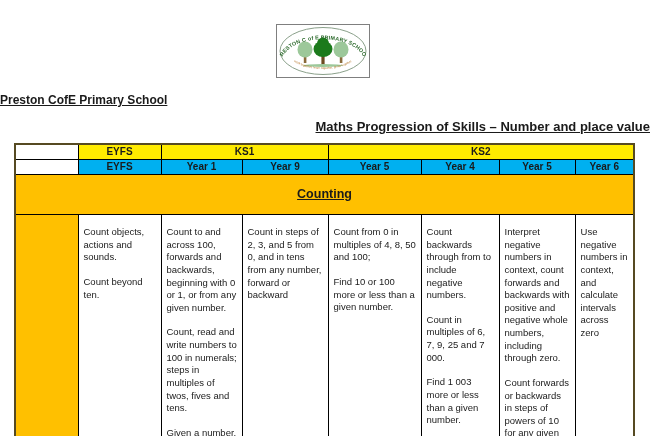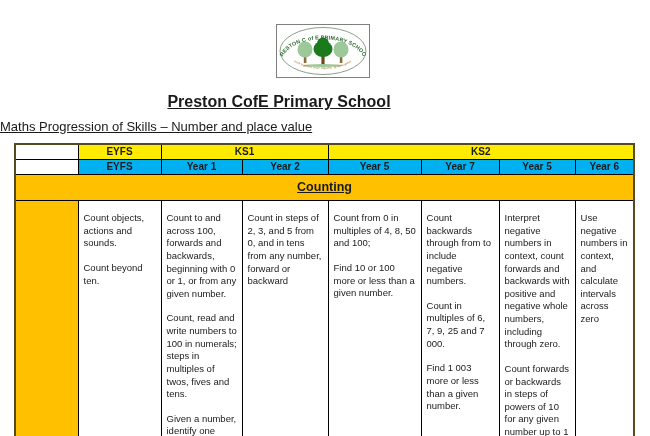--- a/index.html
+++ b/index.html
@@ -3,37 +3,37 @@
 <meta charset="utf-8">
 <style>
   html,body{margin:0;padding:0;background:#fff;}
   body{width:650px;height:436px;font-family:"Liberation Sans",sans-serif;color:#1a1a1a;}
   .page{position:relative;width:650px;height:436px;background:#fff;overflow:hidden;}
 
   .logo-box{position:absolute;left:276px;top:24px;width:94px;height:54px;border:1px solid #7f7f7f;
             box-sizing:border-box;background:#fff;}
   .logo-box svg{display:block;}
 
-  .doc-title{position:absolute;top:93px;left:0;width:558px;text-align:center;
-             font-weight:bold;font-size:16px;}
-  .doc-subtitle{position:absolute;top:119px;left:0;width:650px;text-align:left;
-                font-weight:normal;font-size:13px;}
+  .doc-title{position:absolute;top:93px;left:0;width:558px;text-align:left;
+             font-weight:bold;font-size:12px;}
+  .doc-subtitle{position:absolute;top:119px;left:0;width:650px;text-align:right;
+                font-weight:bold;font-size:13px;}
   .underline{text-decoration:underline;}
 
   table.grid{position:absolute;left:14px;top:143px;width:619px;border-collapse:collapse;
              table-layout:fixed;border:2px solid #564a22;}
   table.grid td{border:1px solid #000000;box-sizing:border-box;overflow:hidden;}
 
   tr.stage-row td{height:14px;background:var(--stage-header-bg,#FFEB00);font-weight:bold;
                   font-size:10px;text-align:center;padding:0;line-height:14px;}
   tr.year-row td{height:14px;background:var(--year-header-bg,#00B0F0);font-weight:bold;
                  font-size:10px;text-align:center;padding:0;line-height:14px;}
   td.corner{background:#fff !important;}
   tr.section-row td{height:17px;background:var(--section-bg,#FFC000);text-align:center;
-                    font-weight:bold;font-size:12.5px;padding:4px;line-height:17px;}
+                    font-weight:bold;font-size:12.5px;padding:11px;line-height:17px;}
   tr.content-row td{height:237px;vertical-align:top;background:#fff;font-size:9.5px;
                     line-height:1.33;padding:3px 4px 2px 5px;}
   tr.content-row td.sidebar{background:var(--section-bg,#FFC000);}
   tr.content-row p{margin:8px 0 12px 0;}
   tr.content-row p:last-child{margin-bottom:0;}
 </style>
 </head>
 <body>
 
 <div class="page">
@@ -86,23 +86,23 @@
         <tr class="stage-row">
       <td class="corner"></td>
       <td>EYFS</td>
       <td colspan="2">KS1</td>
       <td colspan="4">KS2</td>
     </tr>
     <tr class="year-row">
       <td class="corner"></td>
       <td>EYFS</td>
       <td>Year 1</td>
-      <td>Year 2</td>
+      <td>Year 9</td>
       <td>Year 5</td>
-      <td>Year 7</td>
+      <td>Year 4</td>
       <td>Year 5</td>
       <td>Year 6</td>
     </tr>
     <tr class="section-row">
       <td colspan="8">
         <span class="underline">Counting</span>
       </td>
     </tr>
     <tr class="content-row">
       <td class="sidebar"></td>

